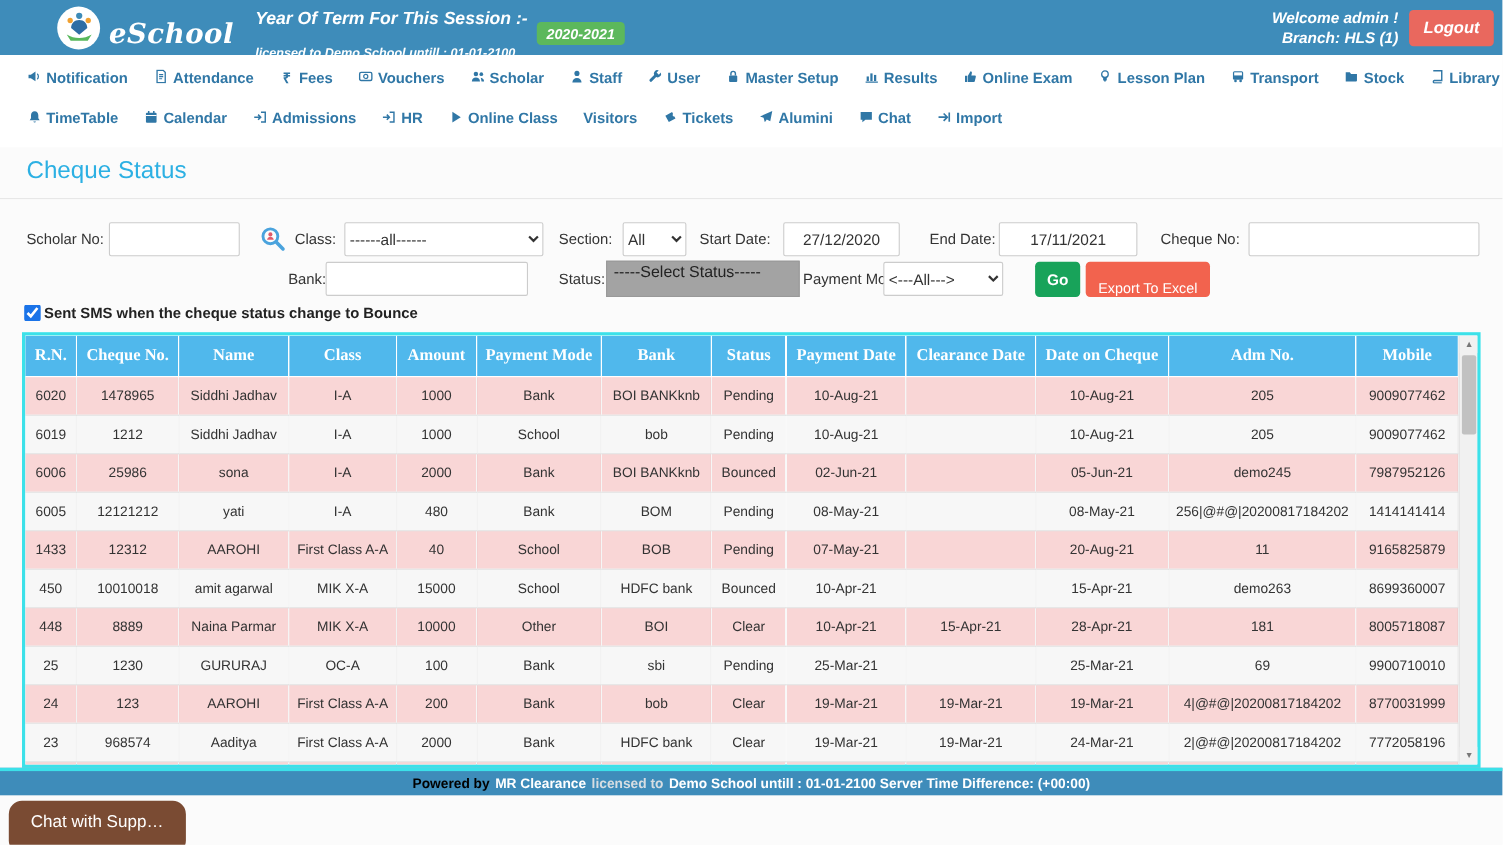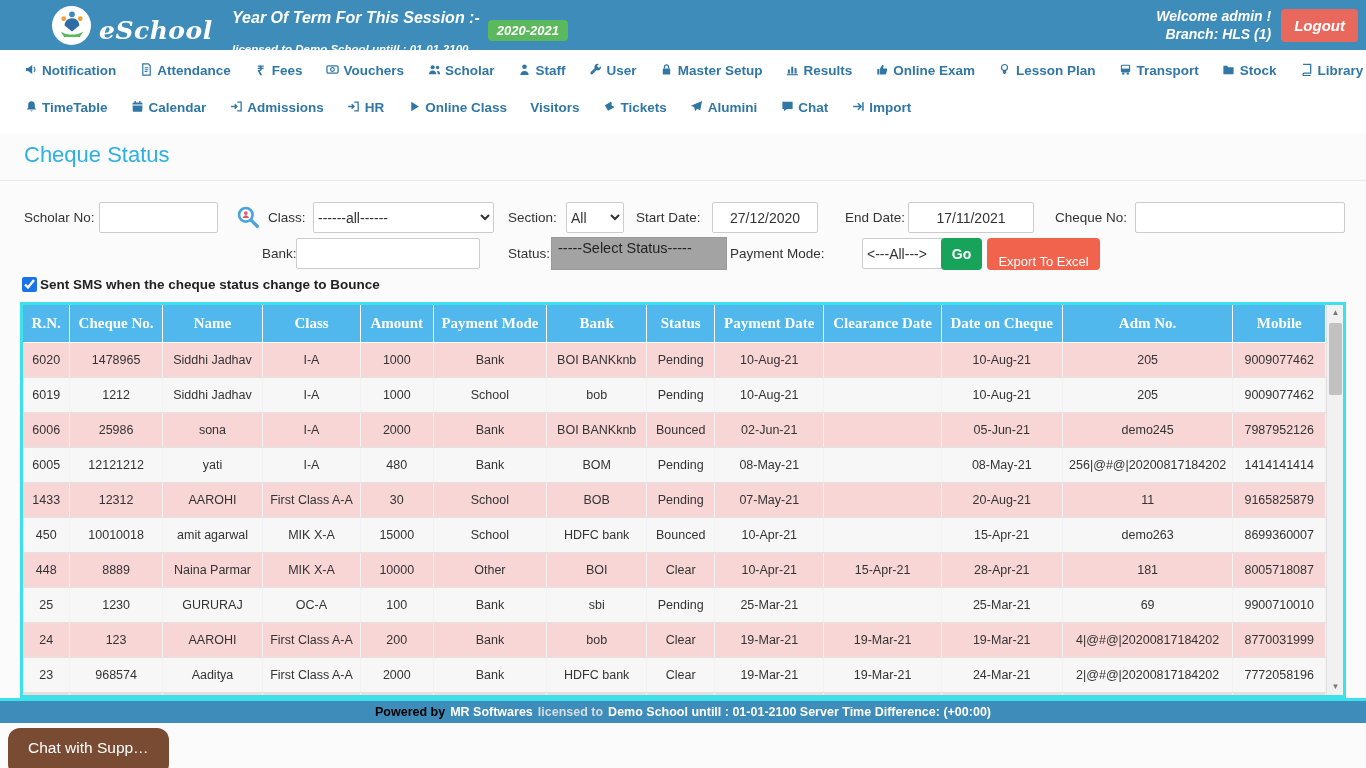--- a/index.html
+++ b/index.html
@@ -419,21 +419,21 @@
   <span class="flabel" style="left:845px;top:0">End Date:</span>
   <input class="finput fdate" style="left: 908px; top: 0px; width: 126px;" value="17/11/2021">
   <span class="flabel" style="left:1055px;top:0">Cheque No:</span>
   <input class="finput" style="left: 1135px; top: 0px; width: 210px;" value="">
 
   <span class="flabel" style="left:262px;top:36px">Bank:</span>
   <input class="finput" style="left: 296px; top: 36px; width: 184px;" value="">
   <span class="flabel" style="left:508px;top:36px">Status:</span>
   <div class="status-box" style="left:551px;top:35px;width:176px">-----Select Status-----</div>
   <span class="flabel" style="left:730px;top:36px">Payment Mode:</span>
-  <select class="fselect" style="left:862px;top:36px;width:109px">
+  <select class="fselect" style="left:803px;top:36px;width:109px">
     <option>&lt;---All---&gt;</option>
   </select>
   <button class="go-btn" style="left:941px;top:36px;width:41px">Go</button>
   <button class="export-btn" style="left:987px;top:36px;width:113px">Export To Excel</button>
 </div>
 
 <div class="sms-row">
   <input type="checkbox" id="sms-check" checked="" style="">
   <label for="sms-check">Sent SMS when the cheque status change to Bounce</label>
 </div>
@@ -531,21 +531,21 @@
           <td></td>
           <td>08-May-21</td>
           <td>256|@#@|20200817184202</td>
           <td>1414141414</td>
         </tr>
         <tr class="row-pink">
           <td>1433</td>
           <td>12312</td>
           <td>AAROHI</td>
           <td>First Class A-A</td>
-          <td>30</td>
+          <td>40</td>
           <td>School</td>
           <td>BOB</td>
           <td>Pending</td>
           <td>07-May-21</td>
           <td></td>
           <td>20-Aug-21</td>
           <td>11</td>
           <td>9165825879</td>
         </tr>
         <tr class="row-plain">
@@ -642,18 +642,18 @@
   </table>
   <div class="vscroll">
     <div class="sb-btn up">▲</div>
     <div class="sb-thumb"></div>
     <div class="sb-btn down">▼</div>
   </div>
 </div>
 
 <footer class="app-footer">
   <span class="ft-black">Powered by</span>
-  <span class="ft-white">MR Softwares</span>
+  <span class="ft-white">MR Clearance</span>
   <span class="ft-gray">licensed to</span>
   <span class="ft-white">Demo School untill : 01-01-2100 Server Time Difference: (+00:00)</span>
 </footer>
 
 <button class="chat-btn">Chat with Supp…</button>
 
 </body></html>

